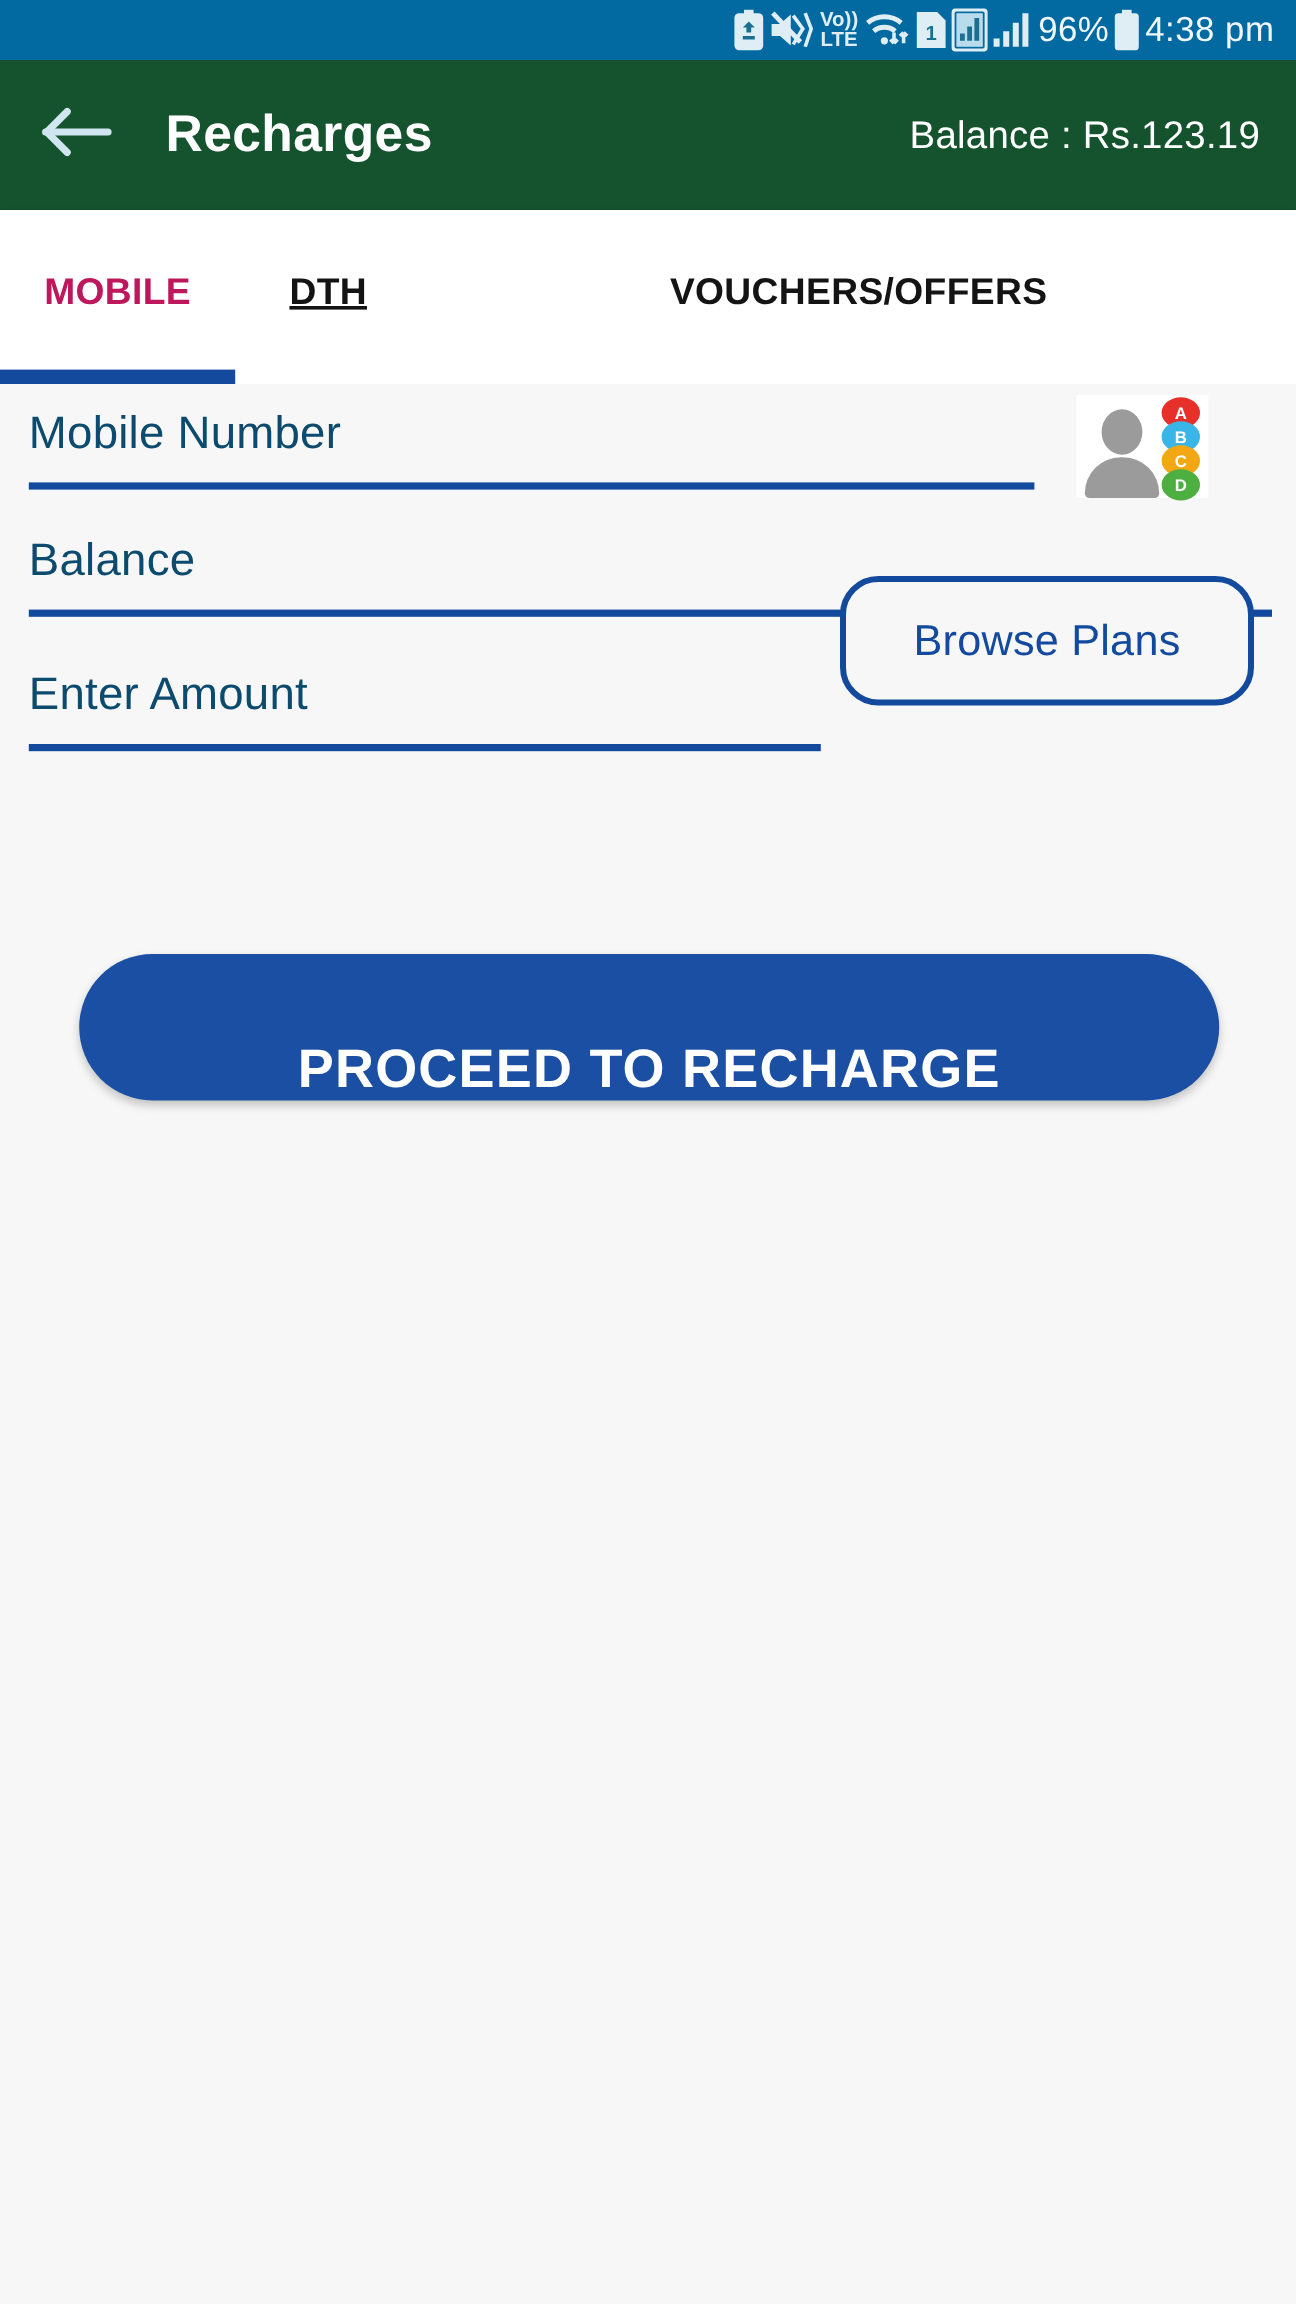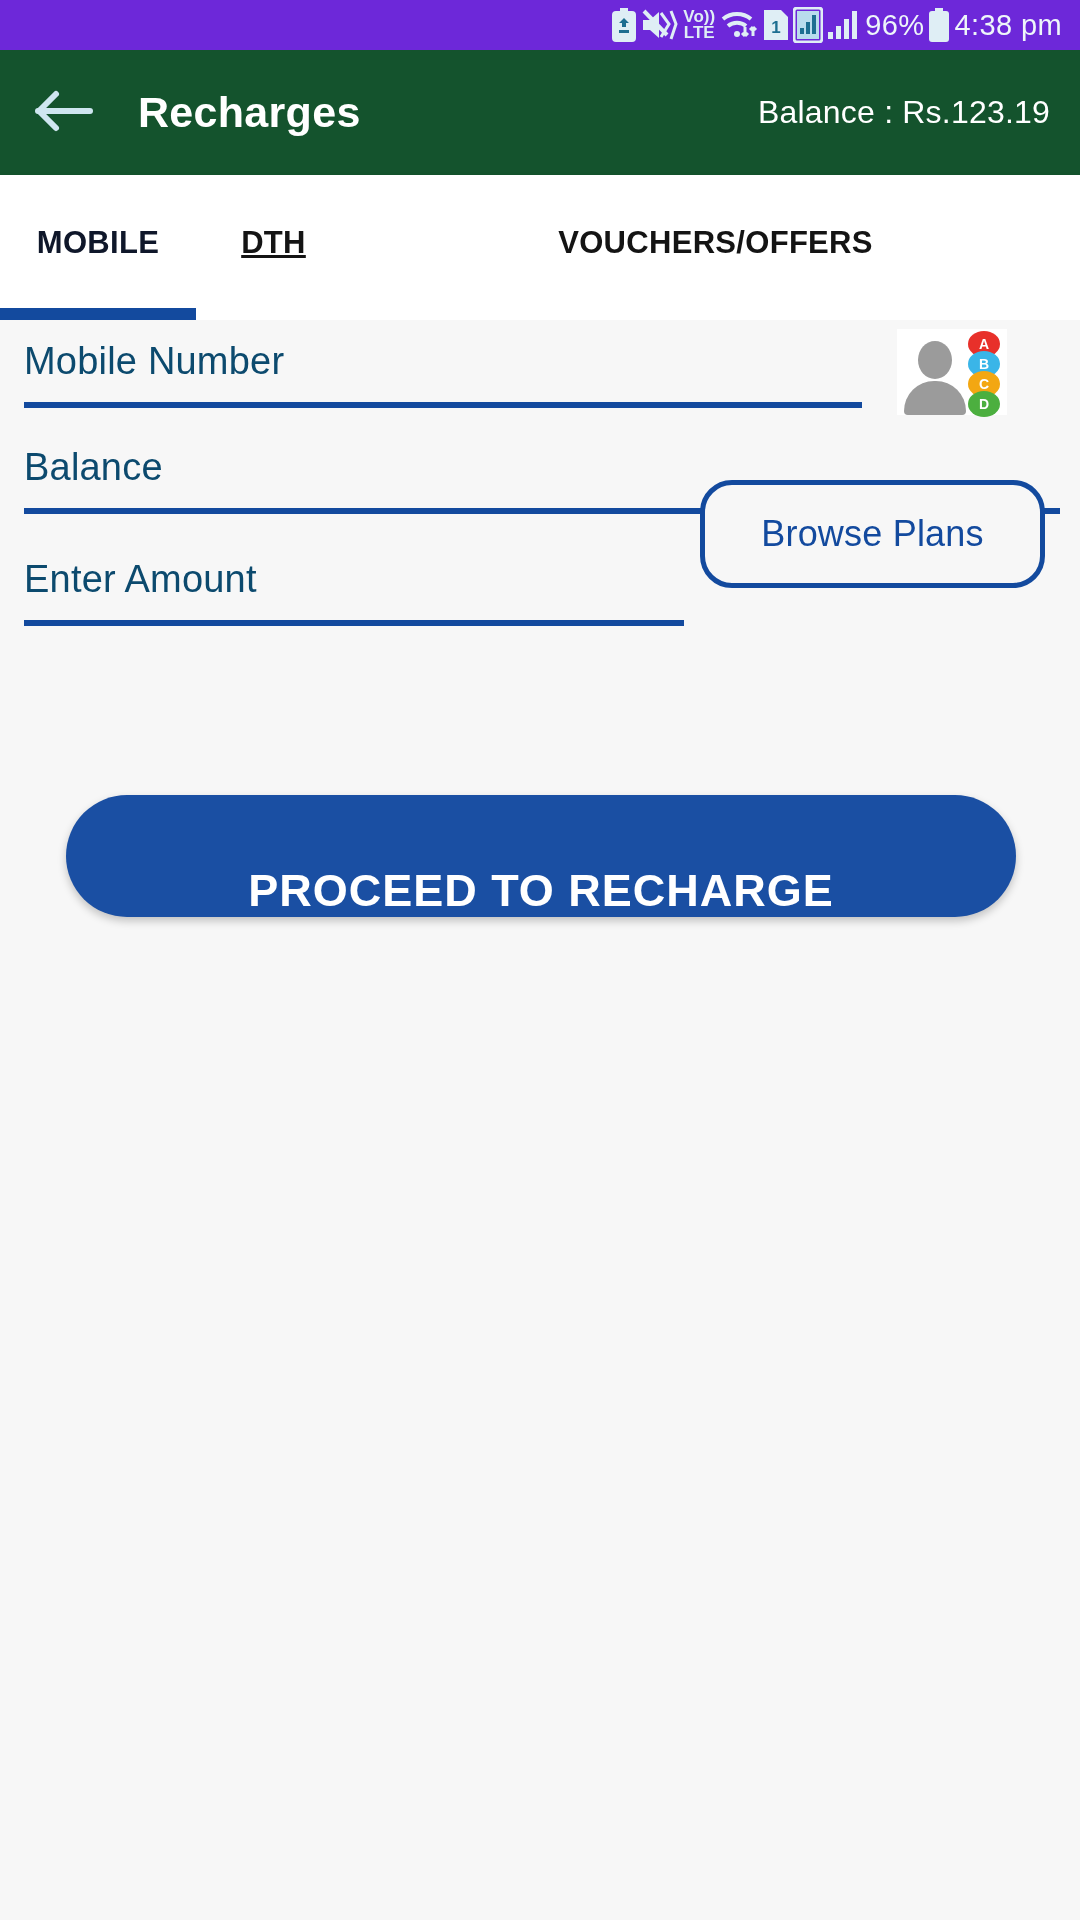--- a/index.html
+++ b/index.html
@@ -6,21 +6,21 @@
   html, body {
     width:1080px; height:1920px;
     background:#f7f7f7;
     font-family:"Liberation Sans", sans-serif;
     overflow:hidden;
   }
 
   
   .statusbar{
     height:50px; width:100%;
-    background:#6d28d9;
+    background:#0369a1;
     display:flex; align-items:center; justify-content:flex-end;
     padding-right:18px; gap:4px;
   }
   .sb-icon{ display:flex; align-items:center; color:#dfeef5; }
   .sb-text{
     color:#eef6fa; font-size:29px; letter-spacing:.4px;
     font-family:"Liberation Sans", sans-serif;
   }
   .volte{
     display:flex; flex-direction:column; align-items:center;
@@ -56,21 +56,21 @@
     position:relative;
     box-shadow:0 3px 6px rgba(0,0,0,.18);
   }
   .tab{
     height:100%;
     display:flex; align-items:center; justify-content:center;
     font-size:31px; font-weight:bold; letter-spacing:.3px;
     color:#141414; cursor:pointer;
     padding-bottom:10px; white-space:nowrap;
   }
-  .tab.t0{ width:196px; color:#0f172a; }
+  .tab.t0{ width:196px; color:#be185d; }
   .tab.t1{ width:155px;text-decoration:underline; }
   .tab.t2{ width:257px; }
   .tab.t3{ flex:1; }
   .tab-indicator{
     position:absolute; left:0; bottom:0;
     width:196px; height:12px; background:#134a9e;
   }
 
   
   .content{ position:relative; width:100%; height:1600px; background:#f7f7f7; }

